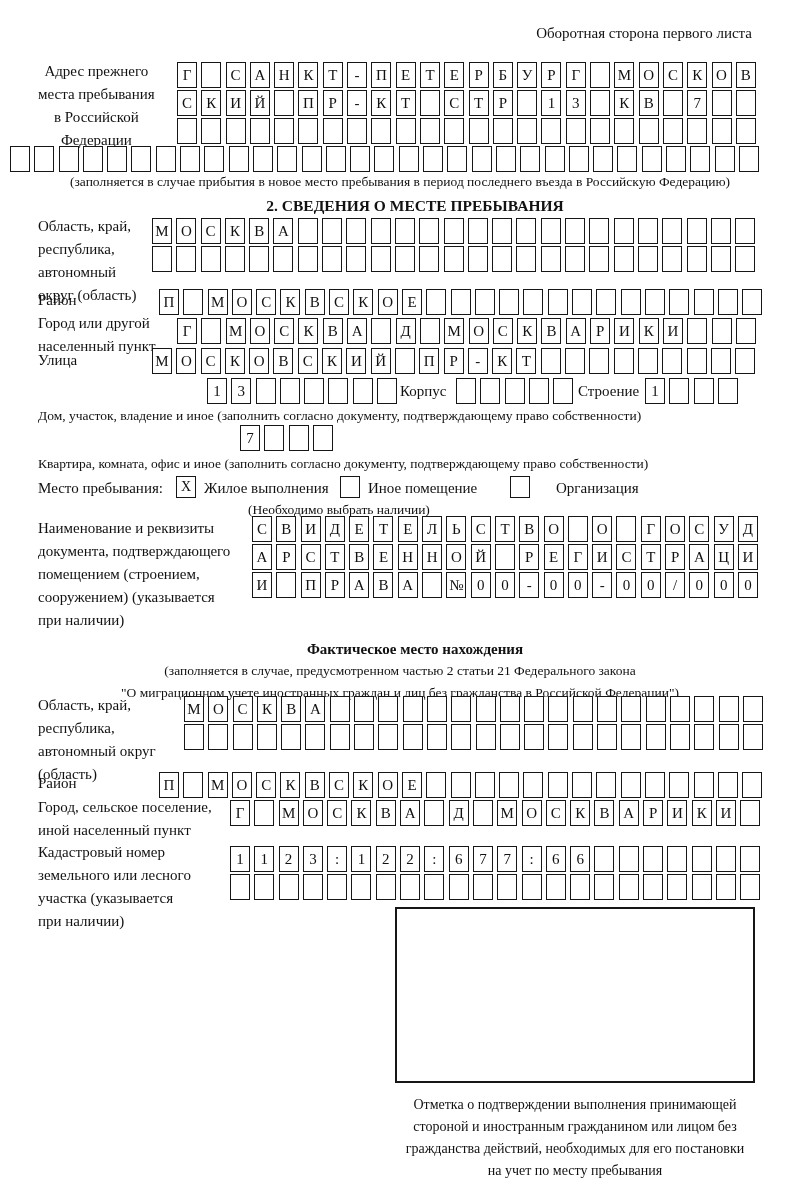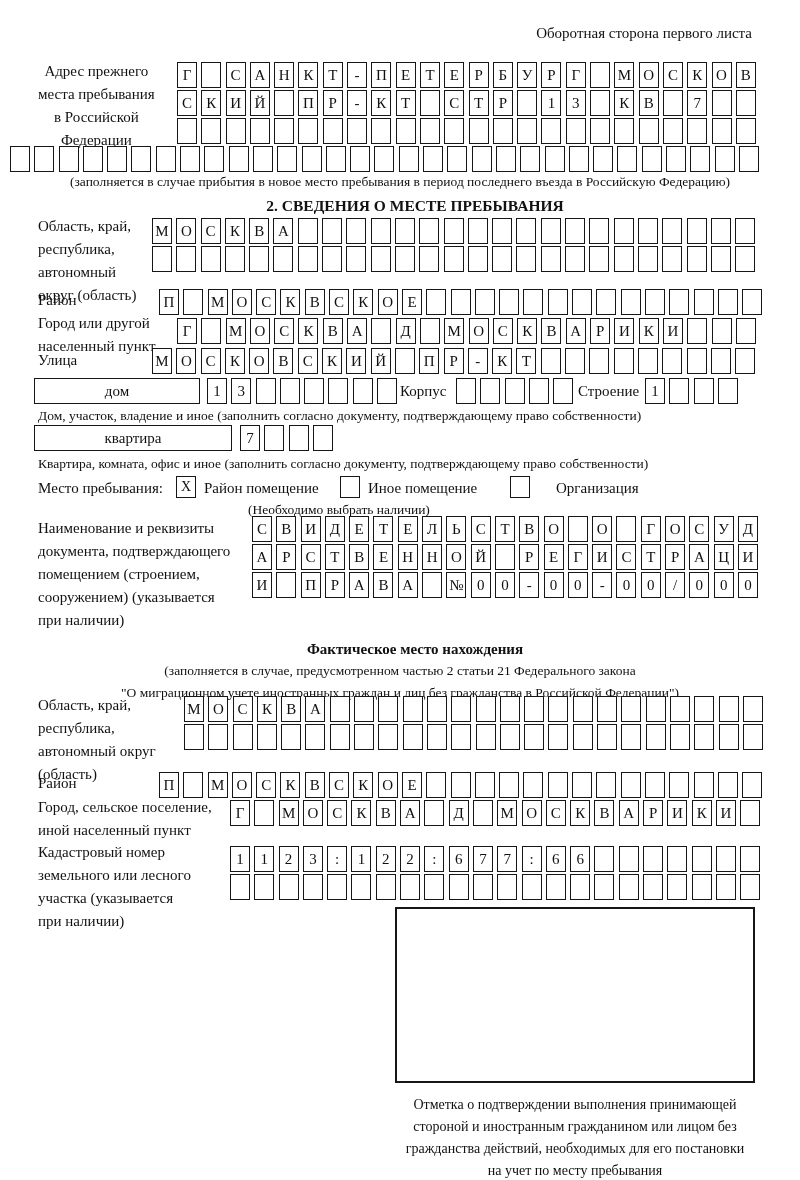--- a/index.html
+++ b/index.html
@@ -292,21 +292,20 @@
       <span class="cell"></span>
       <span class="cell"></span>
       <span class="cell"></span>
       <span class="cell"></span>
       <span class="cell"></span>
       <span class="cell"></span>
       <span class="cell"></span>
       <span class="cell"></span>
     </div>
 
-  <div class="abs widebox" style="left:34px;top:378px;width:166px;height:26px;">дом</div>
   <div class="cellrow" style="left:207px;top:378px;">
       <span class="cell">1</span>
       <span class="cell">3</span>
       <span class="cell"></span>
       <span class="cell"></span>
       <span class="cell"></span>
       <span class="cell"></span>
       <span class="cell"></span>
       <span class="cell"></span>
     </div>
@@ -320,32 +319,31 @@
     </div>
   <div class="abs lbl" style="left:578px;top:380px;">Строение</div>
   <div class="cellrow" style="left:645px;top:378px;">
       <span class="cell">1</span>
       <span class="cell"></span>
       <span class="cell"></span>
       <span class="cell"></span>
     </div>
   <div class="abs cap" style="left:38px;top:408px;">Дом, участок, владение и иное (заполнить согласно документу, подтверждающему право собственности)</div>
 
-  <div class="abs widebox" style="left:34px;top:425px;width:198px;height:26px;">квартира</div>
   <div class="cellrow" style="left:240px;top:425px;">
       <span class="cell">7</span>
       <span class="cell"></span>
       <span class="cell"></span>
       <span class="cell"></span>
     </div>
   <div class="abs cap" style="left:38px;top:456px;">Квартира, комната, офис и иное (заполнить согласно документу, подтверждающему право собственности)</div>
 
   <div class="abs lbl" style="left:38px;top:477px;">Место пребывания:</div>
   <div class="abs chk" style="left:176px;top:476px;">X</div>
-  <div class="abs lbl" style="left:204px;top:477px;">Район помещение</div>
+  <div class="abs lbl" style="left:204px;top:477px;">Жилое выполнения</div>
   <div class="abs chk" style="left:340px;top:476px;"></div>
   <div class="abs lbl" style="left:368px;top:477px;">Иное помещение</div>
   <div class="abs chk" style="left:510px;top:476px;"></div>
   <div class="abs lbl" style="left:556px;top:477px;">Организация</div>
   <div class="abs cap" style="left:248px;top:502px;">(Необходимо выбрать наличии)</div>
 
   <div class="abs lbl" style="left:38px;top:517px;">
       <div class="lbl-line">Наименование и реквизиты</div>
       <div class="lbl-line">документа, подтверждающего</div>
       <div class="lbl-line">помещением (строением,</div>

